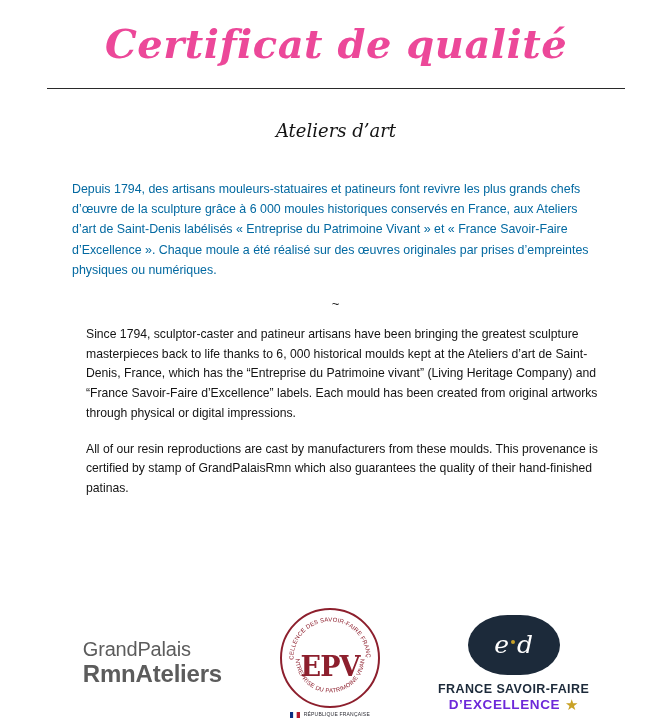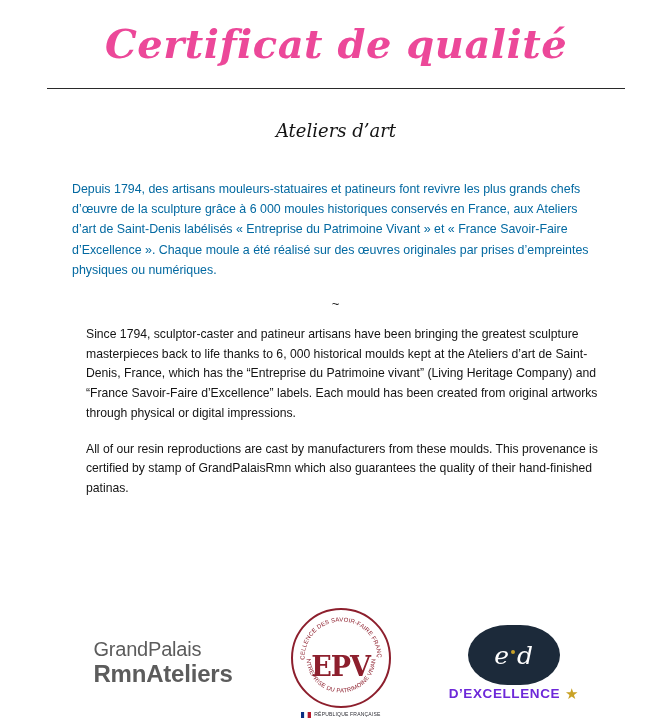--- a/index.html
+++ b/index.html
@@ -282,20 +282,21 @@
         <span>RÉPUBLIQUE FRANÇAISE</span>
       </div>
     </div>
 
     <div class="logo fsf">
       <div class="badge">
         <span>e</span>
           <span class="dot"></span>
           <span>d</span>
       </div>
+      <div class="line1">FRANCE SAVOIR-FAIRE</div>
       <div class="line2row">
         <span class="line2">D’EXCELLENCE</span>
         <span class="star">★</span>
       </div>
     </div>
 
   </div>
 </div>
 
 </body></html>

